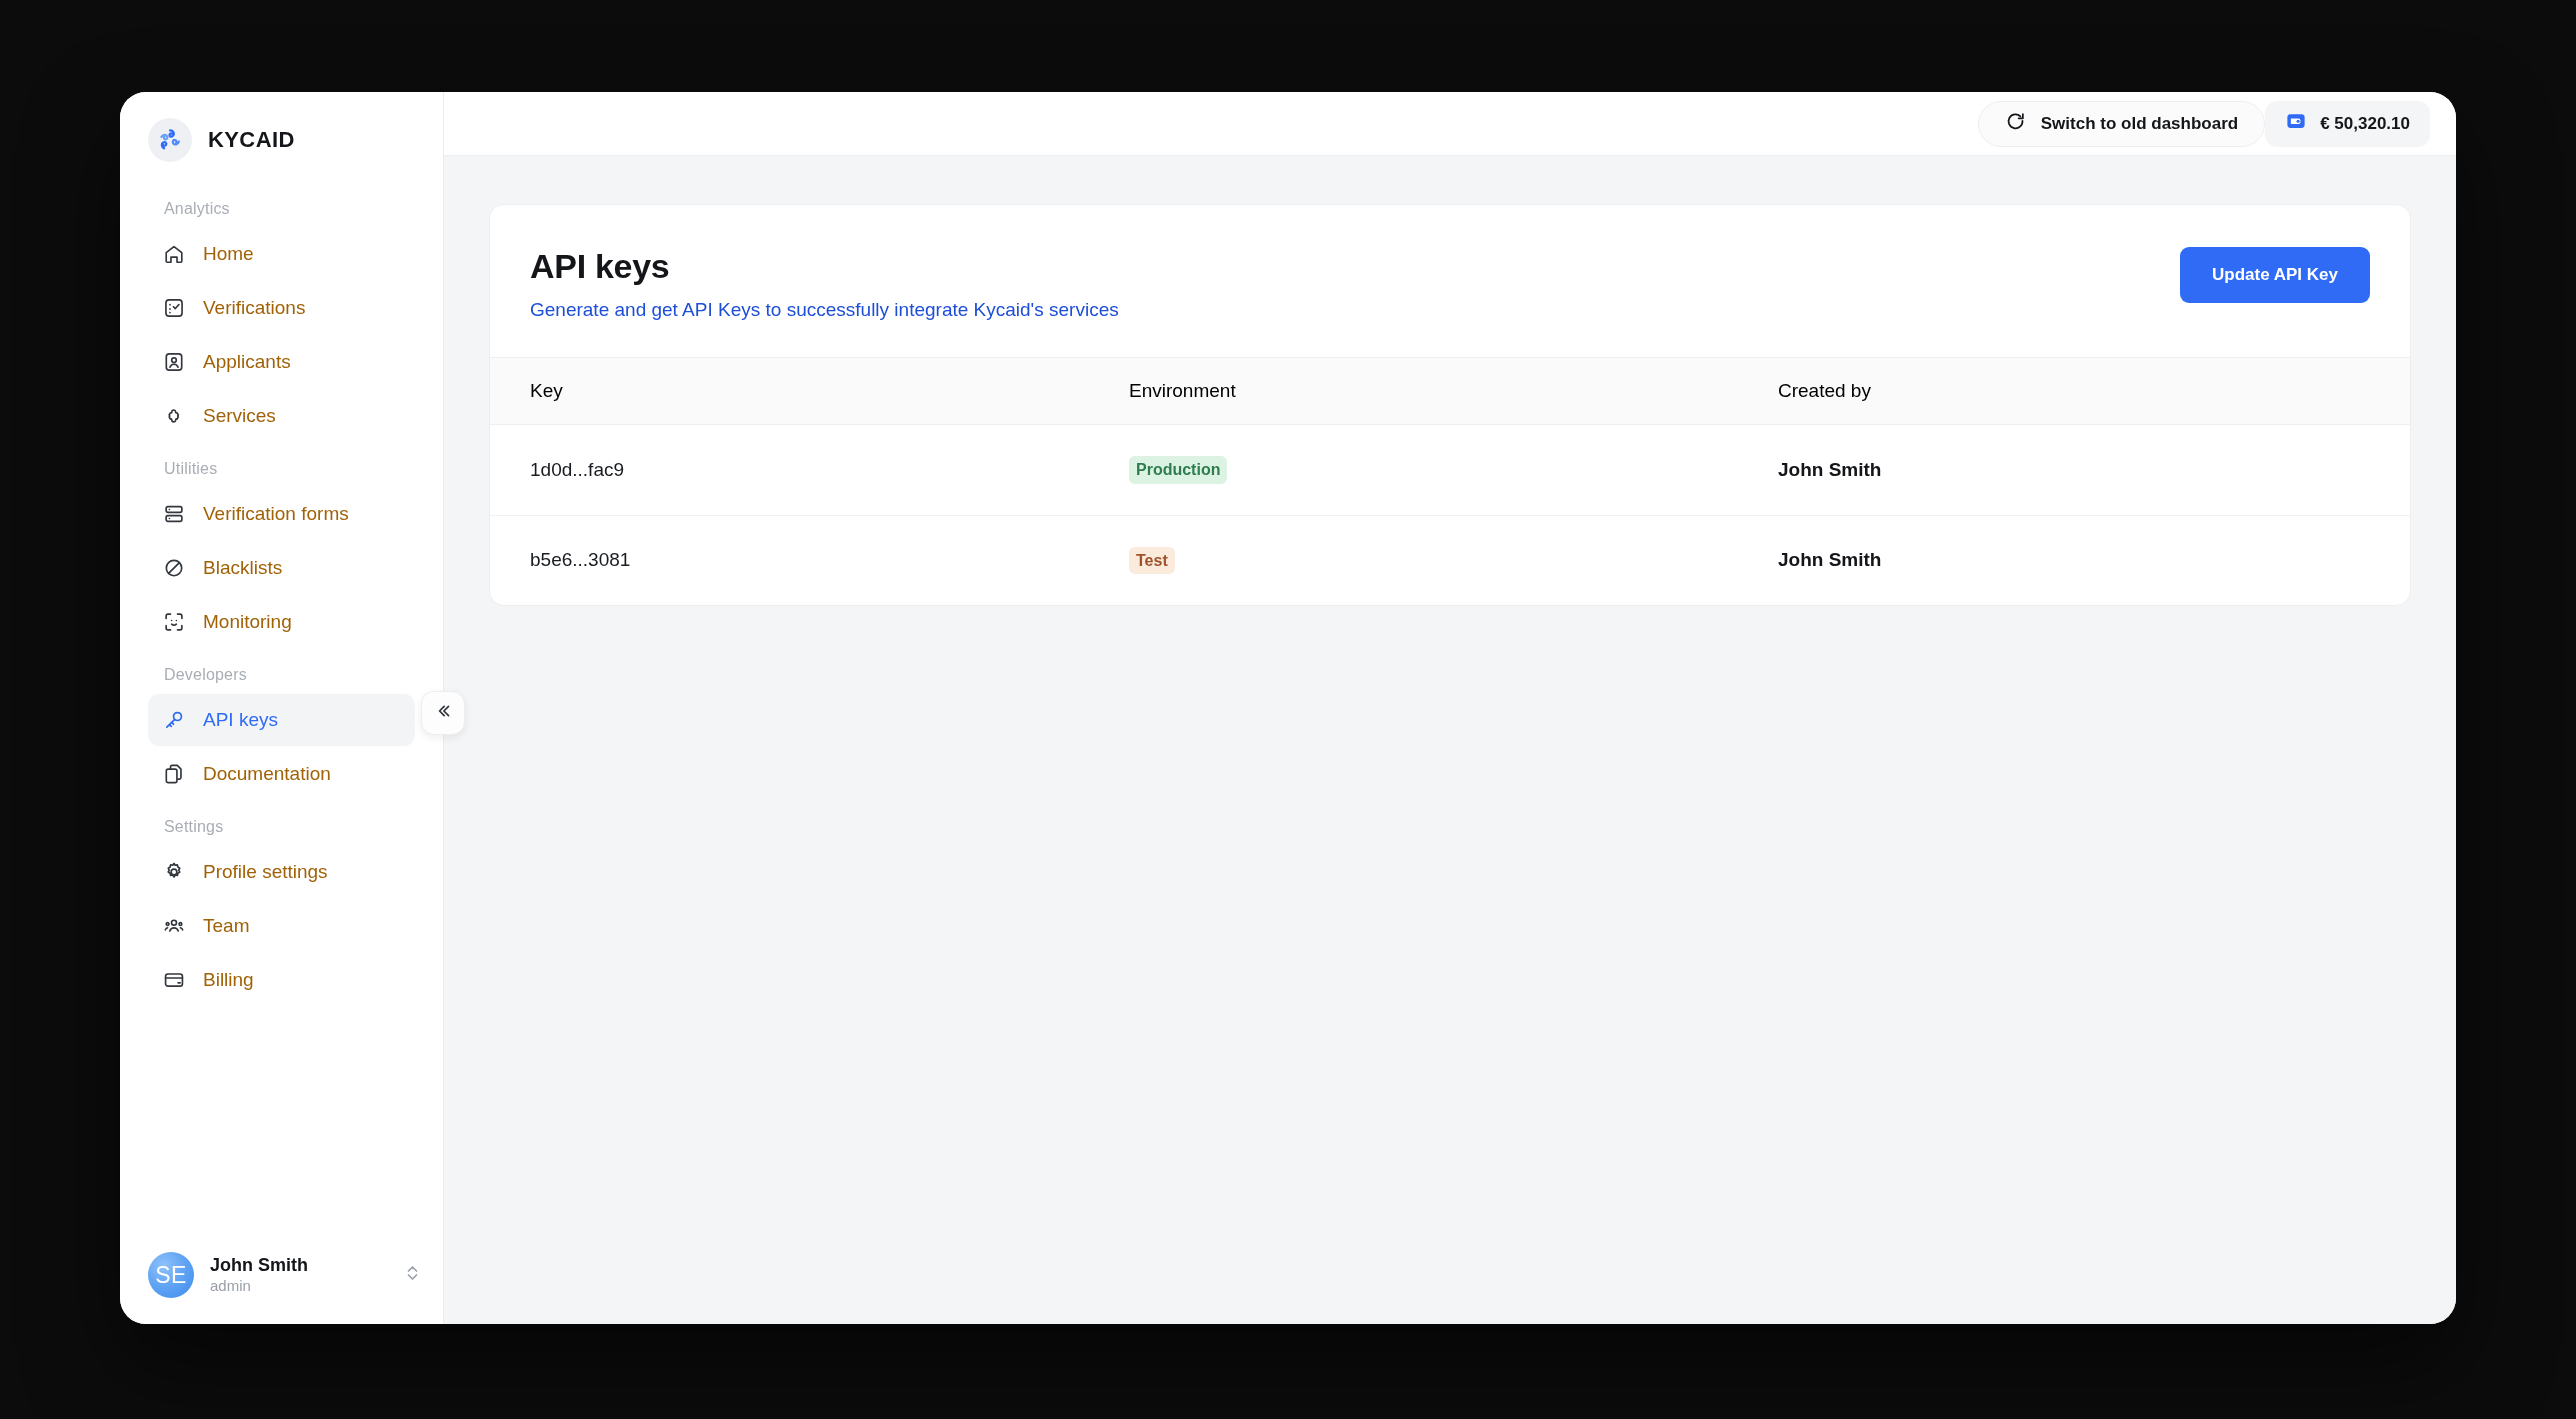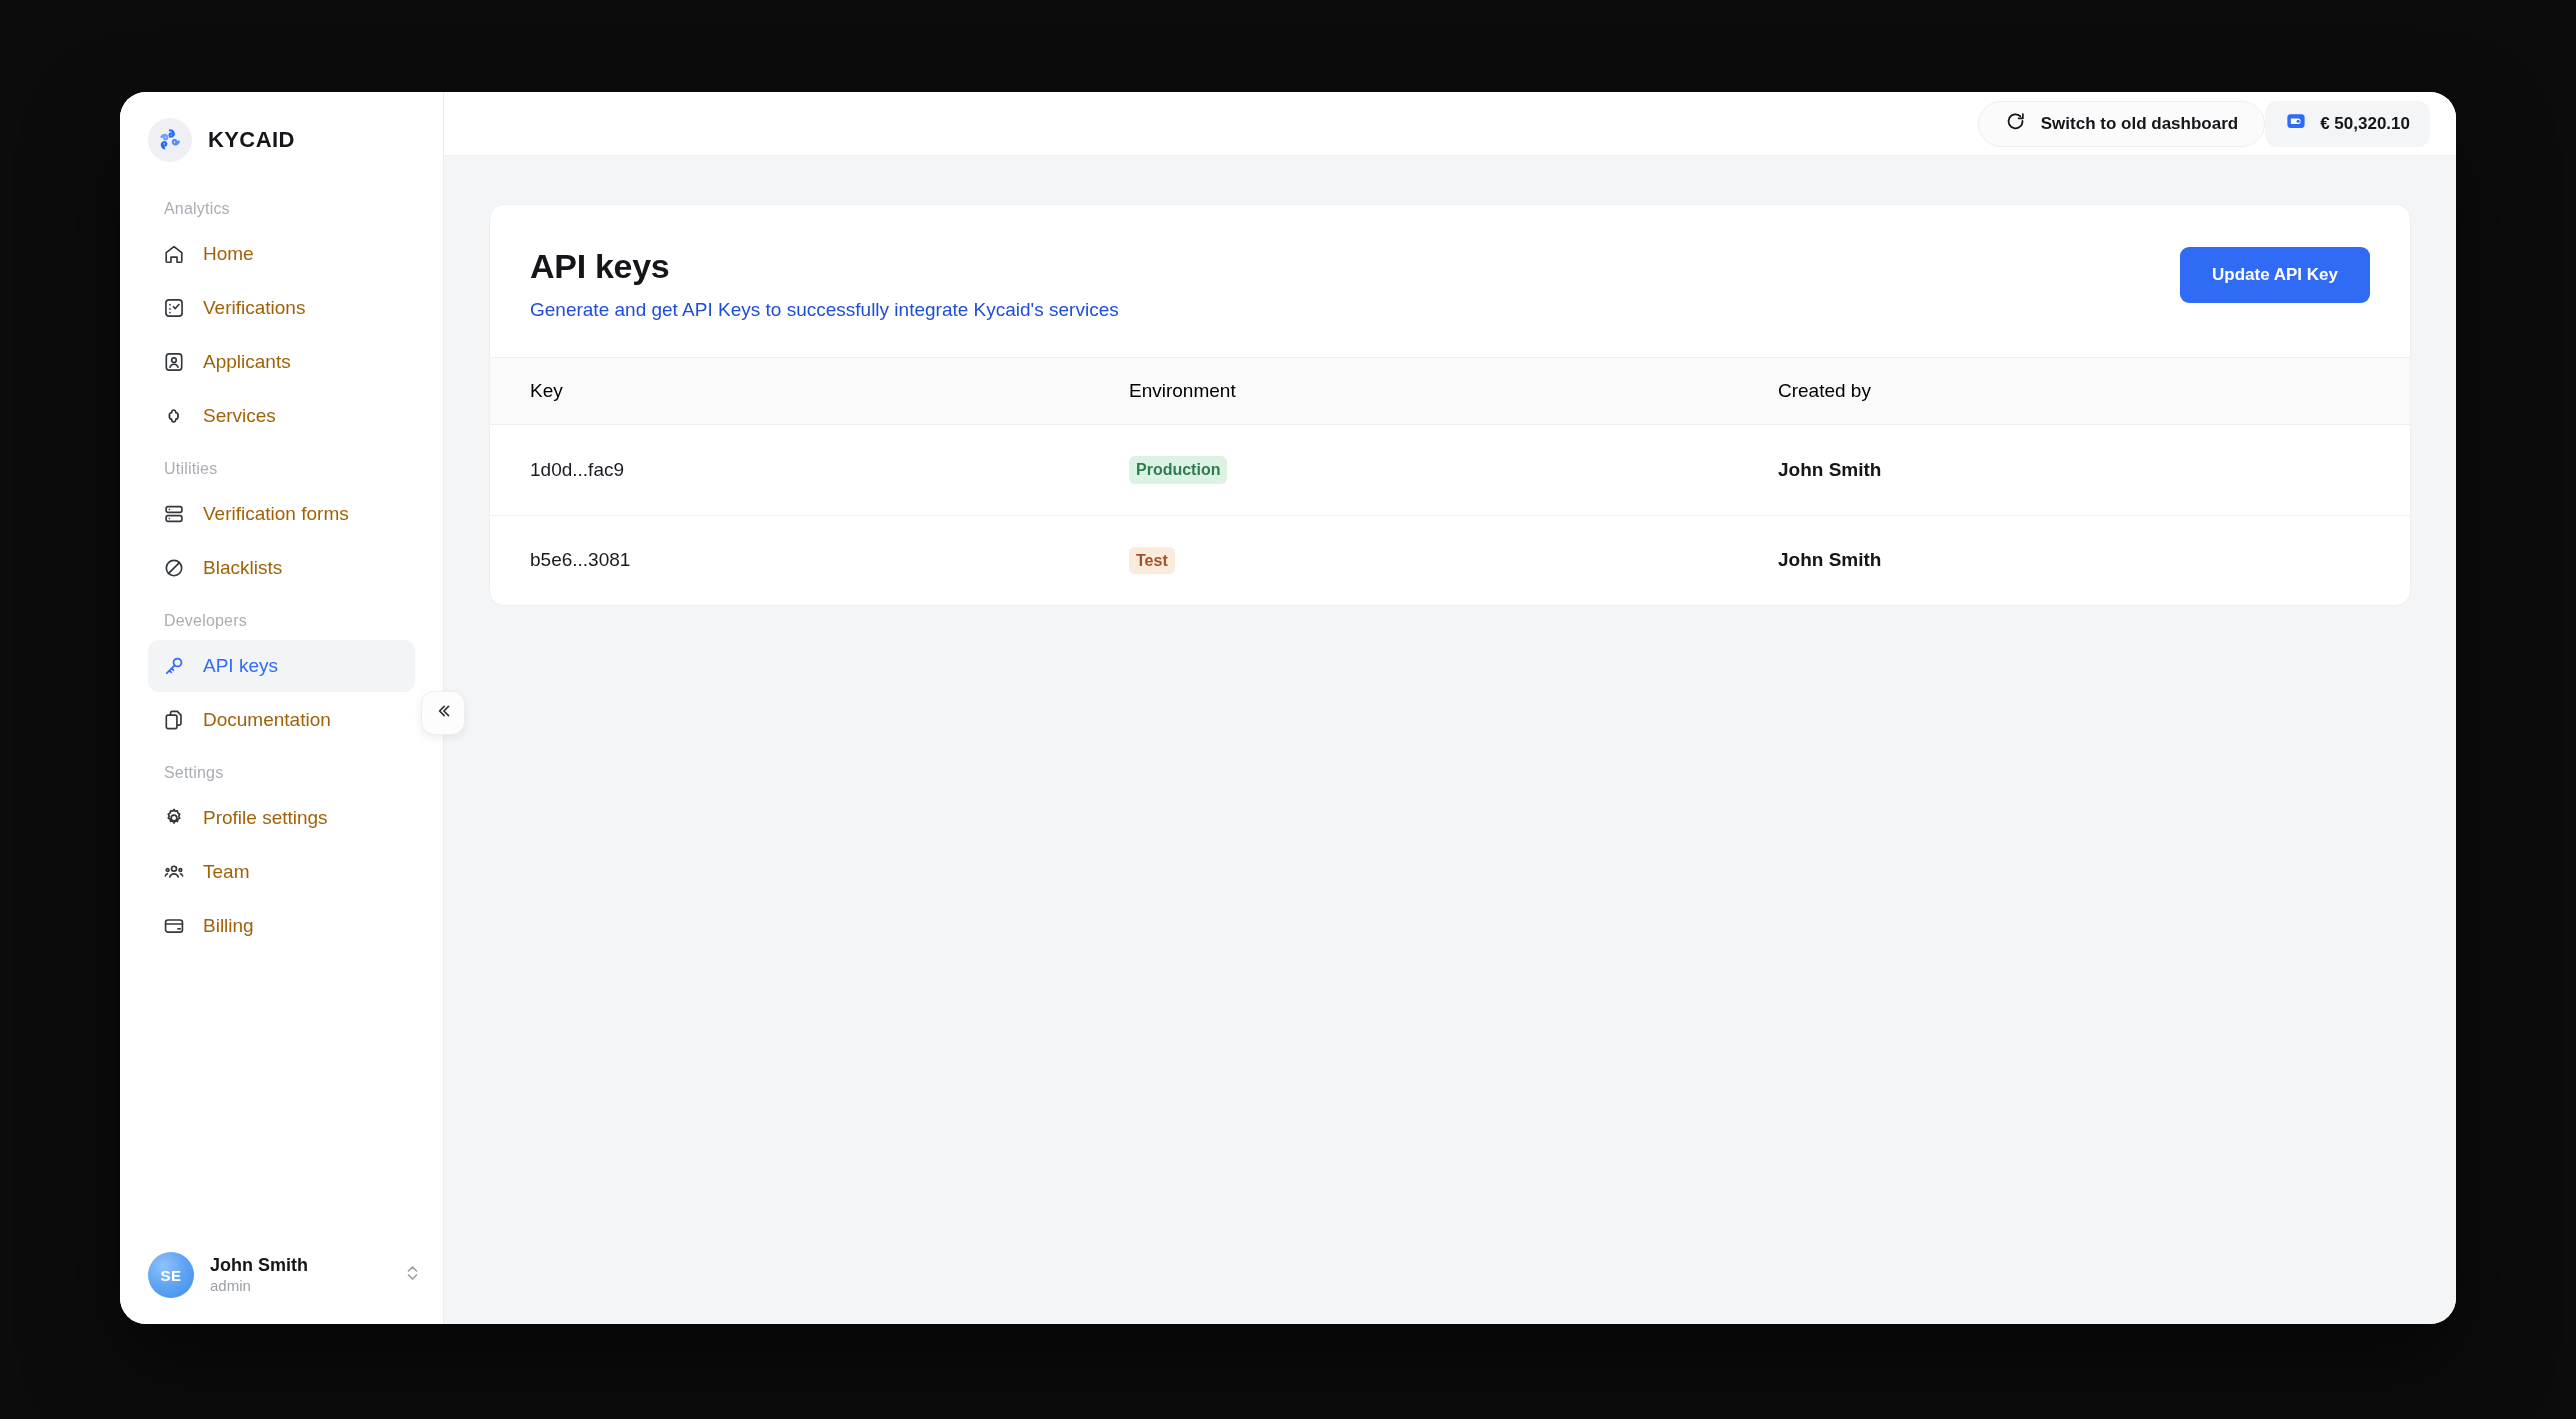--- a/index.html
+++ b/index.html
@@ -89,21 +89,21 @@
   }
 
   
   .user-box {
     display: flex; align-items: center; gap: 16px;
     padding: 18px 22px 26px 28px;
   }
   .avatar {
     width: 46px; height: 46px; border-radius: 50%;
     background: radial-gradient(circle at 34% 30%, #8fc2fb 0%, #5fa3f3 48%, #3d8bef 100%);
-    color: #ffffff; font-size: 15px; font-weight: bold;
+    color: #ffffff; font-size: 23px; font-weight: normal;
     display: flex; align-items: center; justify-content: center;
     flex: 0 0 46px; letter-spacing: 0.5px;
   }
   .user-meta { flex: 1 1 auto; line-height: 1.25; }
   .user-name { font-size: 18px; font-weight: bold; color: #14161a; }
   .user-role { font-size: 15px; color: #9aa0a8; }
 
   
   #main { flex: 1 1 auto; display: flex; flex-direction: column; min-width: 0; }
   #topbar {
@@ -273,20 +273,31 @@
       <div class="nav-item">
         <span class="ico">
           <svg width="22" height="22" viewBox="0 0 24 24" fill="none" stroke="#32363d" stroke-width="1.8" stroke-linecap="round">
             <circle cx="12" cy="12" r="8.4"></circle>
             <path d="M6.1 17.9 17.9 6.1"></path>
           </svg>
         </span>
         <span>Blacklists</span>
       </div>
 
+      <div class="nav-item">
+        <span class="ico">
+          <svg width="22" height="22" viewBox="0 0 24 24" fill="none" stroke="#32363d" stroke-width="1.8" stroke-linecap="round" stroke-linejoin="round">
+            <path d="M3.4 8.2V5.4a2 2 0 0 1 2-2h2.8M20.6 8.2V5.4a2 2 0 0 0-2-2h-2.8M3.4 15.8v2.8a2 2 0 0 0 2 2h2.8M20.6 15.8v2.8a2 2 0 0 1-2 2h-2.8"></path>
+            <circle cx="9.4" cy="10.4" r=".85" fill="#32363d" stroke="none"></circle>
+            <circle cx="14.6" cy="10.4" r=".85" fill="#32363d" stroke="none"></circle>
+            <path d="M9.4 14.4c1.5 1.3 3.7 1.3 5.2 0"></path>
+          </svg>
+        </span>
+        <span>Monitoring</span>
+      </div>
 
 
       <div class="nav-group-label">Developers</div>
 
       <div class="nav-item active">
         <span class="ico">
           <svg width="22" height="22" viewBox="0 0 24 24" fill="none" stroke="#2f6bf5" stroke-width="1.9" stroke-linecap="round" stroke-linejoin="round">
             <circle cx="15.8" cy="8.2" r="4.3"></circle>
             <path d="M12.8 11.2 4.2 19.8M7 17l2 2M9.4 14.6l2 2"></path>
           </svg>

